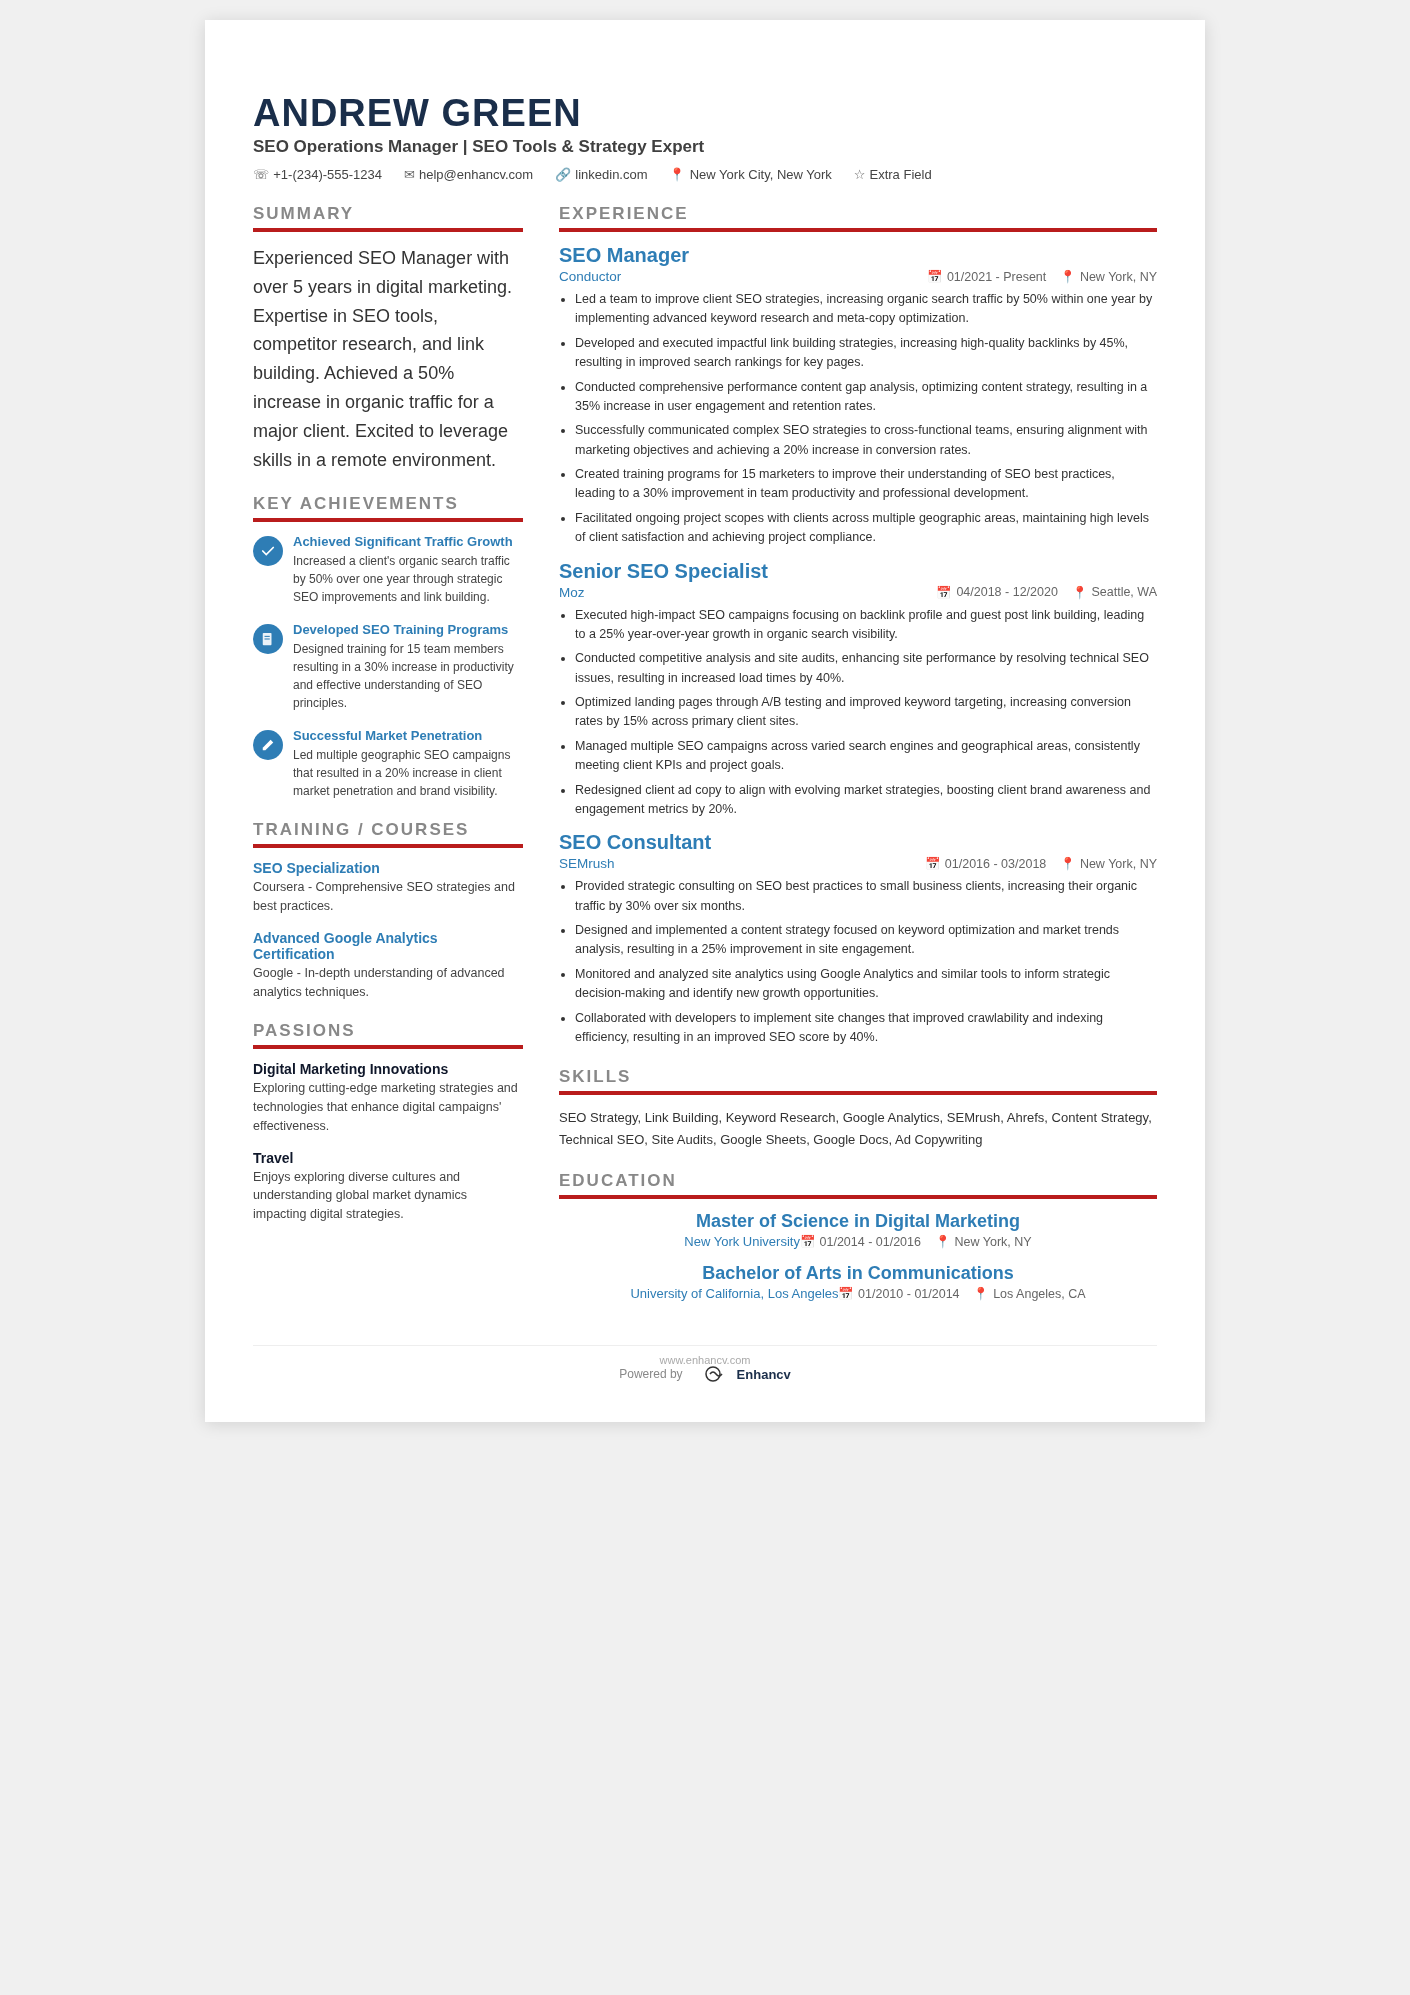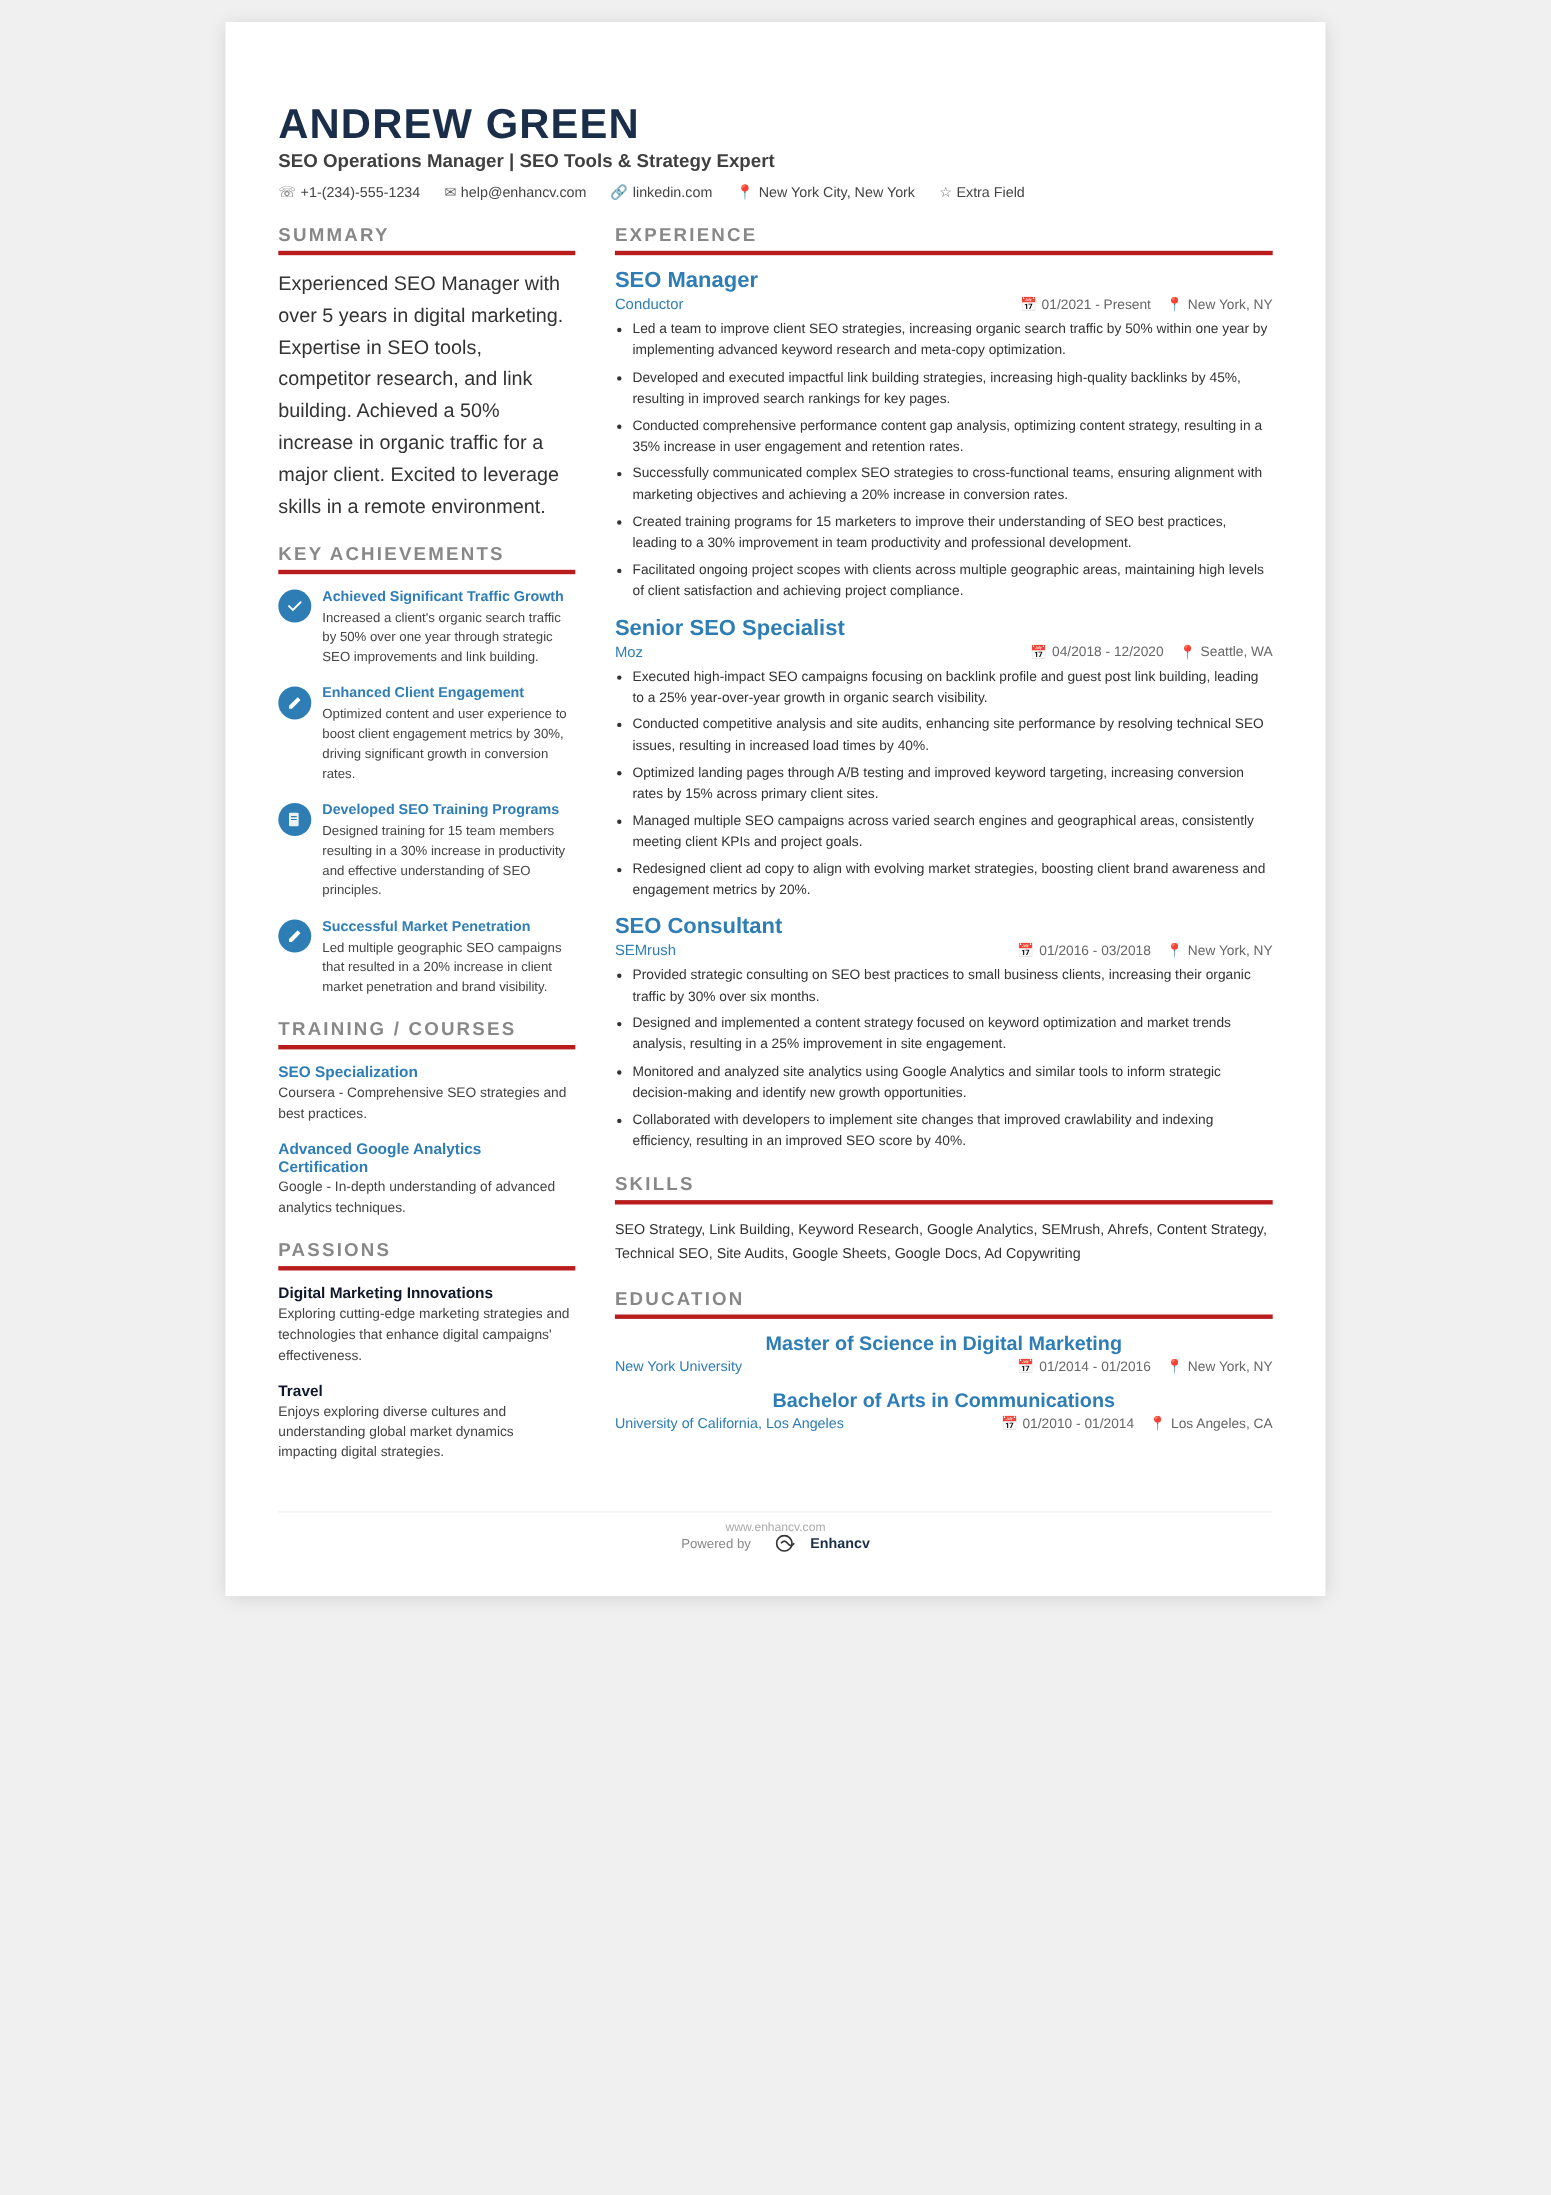--- a/index.html
+++ b/index.html
@@ -199,21 +199,21 @@
     }
     .edu-degree {
       font-size: 18px;
       font-weight: 700;
       color: #2e7db5;
       margin-bottom: 2px;
       text-align: center;
     }
     .edu-row {
       display: flex;
-      justify-content: space-between;
+      justify-content: center;
       align-items: center;
     }
     .edu-school {
       font-size: 13px;
       color: #2e7db5;
       font-weight: 500;
     }
     .edu-meta {
       display: flex;
       gap: 14px;
@@ -299,31 +299,20 @@
           <svg viewBox="0 0 16 16">
               <path d="M2 8l4 4 8-8" stroke="#fff" stroke-width="2" fill="none" stroke-linecap="round"></path>
             </svg>
         </div>
         <div class="achievement-content">
           <div class="achievement-title">Achieved Significant Traffic Growth</div>
           <div class="achievement-desc">Increased a client's organic search traffic by 50% over one year through strategic SEO improvements and link building.</div>
         </div>
       </div>
 
-      <div class="achievement-item">
-        <div class="achievement-icon">
-          <svg viewBox="0 0 16 16">
-              <path d="M11 2l3 3-9 9H2v-3L11 2z" fill="#fff"></path>
-            </svg>
-        </div>
-        <div class="achievement-content">
-          <div class="achievement-title">Enhanced Client Engagement</div>
-          <div class="achievement-desc">Optimized content and user experience to boost client engagement metrics by 30%, driving significant growth in conversion rates.</div>
-        </div>
-      </div>
 
       <div class="achievement-item">
         <div class="achievement-icon">
           <svg viewBox="0 0 16 16">
               <rect x="2" y="1" width="10" height="14" rx="1" fill="#fff" opacity="0.9"></rect>
               <line x1="4" y1="5" x2="10" y2="5" stroke="#2e7db5" stroke-width="1.2"></line>
               <line x1="4" y1="8" x2="10" y2="8" stroke="#2e7db5" stroke-width="1.2"></line>
             </svg>
         </div>
         <div class="achievement-content">

